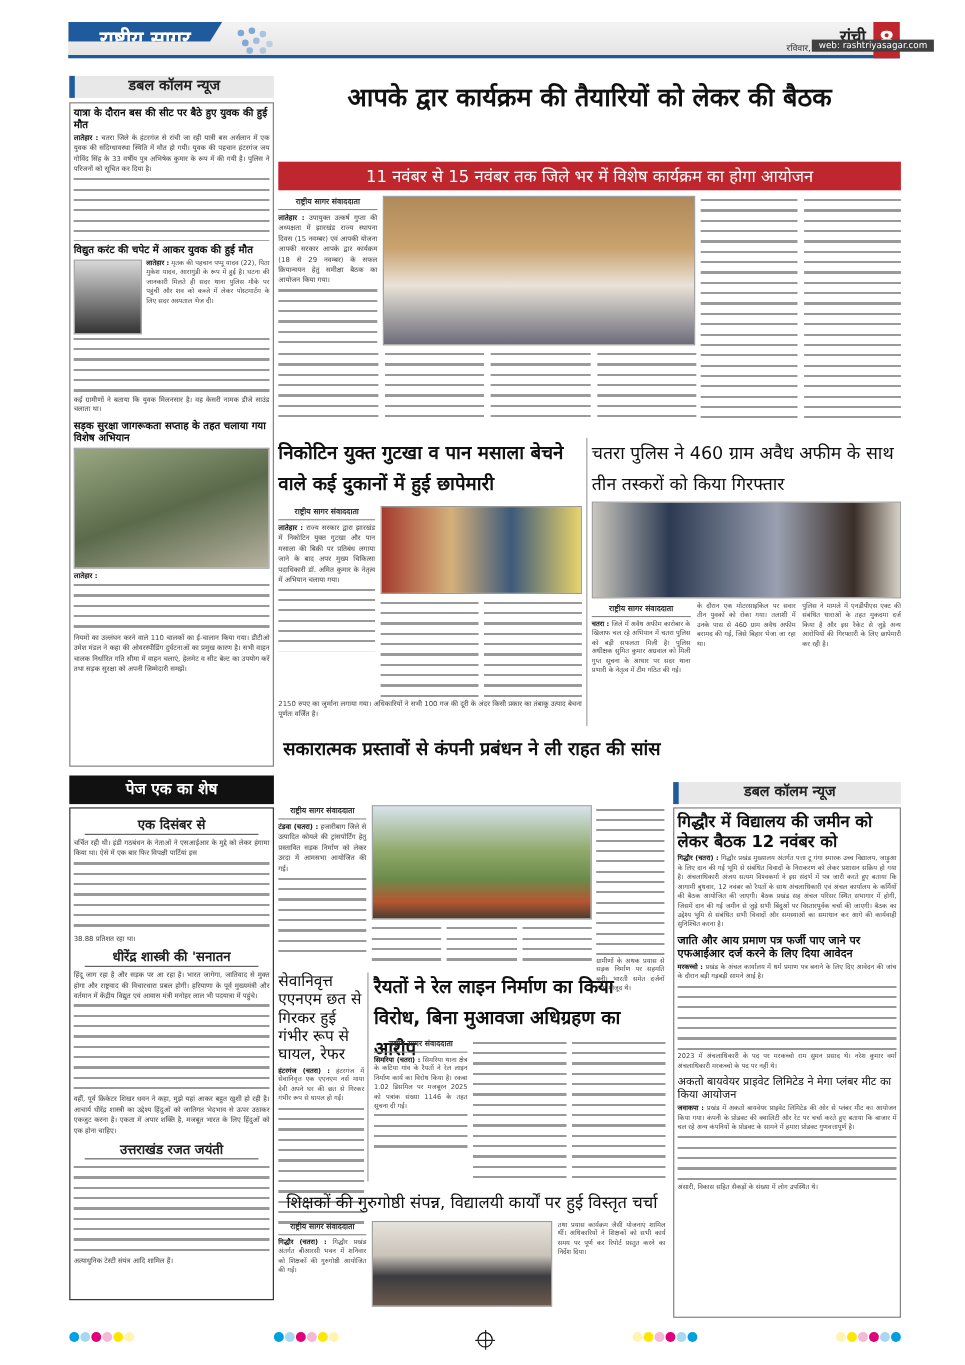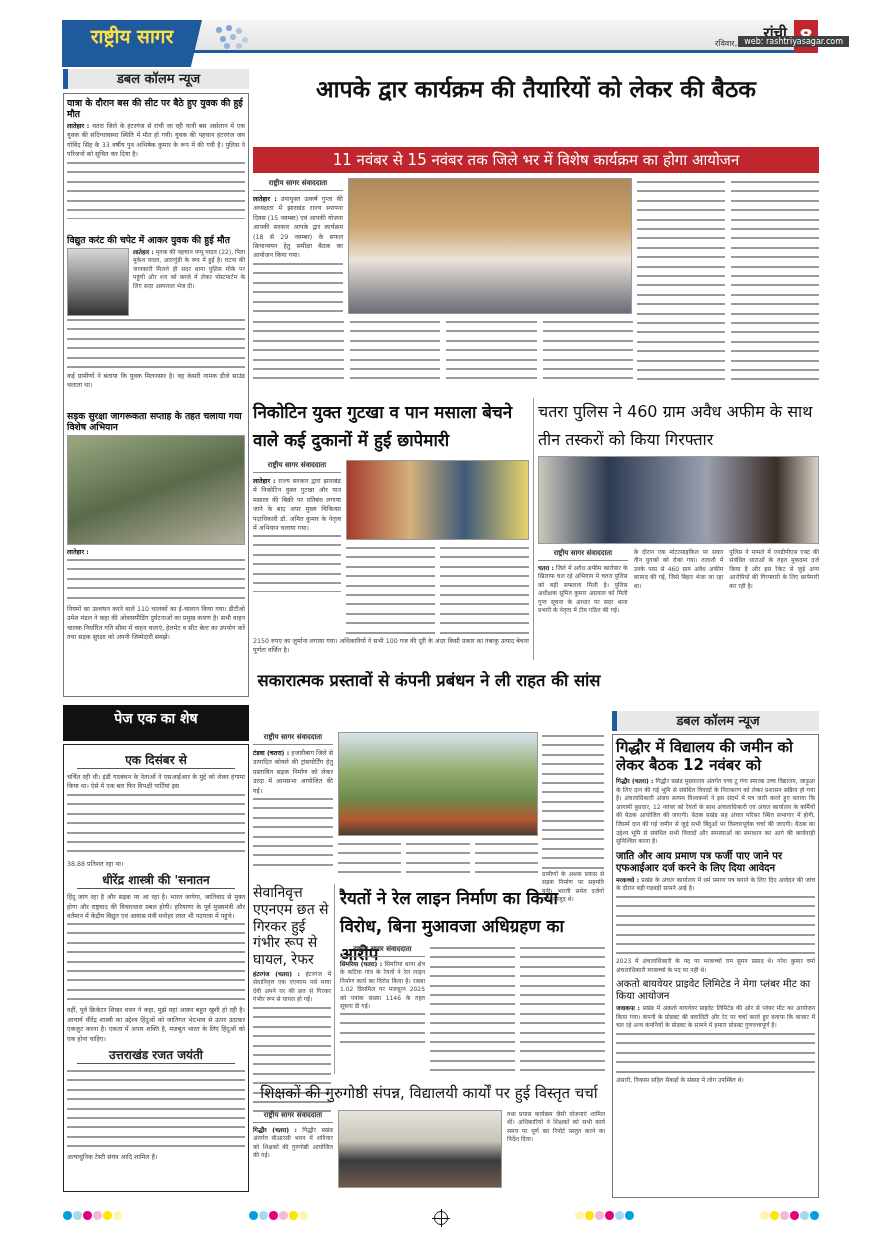--- a/index.html
+++ b/index.html
@@ -1,31 +1,31 @@
 <!DOCTYPE html>
 <html><head>
 <meta charset="utf-8">
 <style>
 *{box-sizing:border-box;margin:0;padding:0}
 html,body{width:877px;height:1241px;background:#fff;overflow:hidden}
 body{font-family:"DejaVu Sans","Liberation Sans",sans-serif;color:#222;position:relative}
 .abs{position:absolute}
 
 #mast{left:62px;top:20px;width:756px;height:33px;background:linear-gradient(#f4f4f4,#e4e4e4);border-bottom:3px solid #1f5a9c}
-#logo{left:0;top:0;width:140px;height:47px;background:#1f5a9c;color:#fde047;font-weight:bold;font-size:19px;line-height:33px;text-align:center;clip-path:polygon(0 0,100% 0,92% 100%,0 100%)}
+#logo{left:0;top:0;width:140px;height:18px;background:#1f5a9c;color:#ffffff;font-weight:bold;font-size:19px;line-height:33px;text-align:center;clip-path:polygon(0 0,100% 0,92% 100%,0 100%)}
 #dots{left:150px;top:5px;width:50px;height:24px}
 #dots span{position:absolute;width:6px;height:6px;border-radius:50%;background:#7fa7d8}
 #section{left:270px;top:2px;width:280px;font-size:20px;font-weight:bold;color:#111;text-align:center}
 #city{left:620px;top:2px;width:105px;text-align:right;font-size:15px;font-weight:bold}
 #date{left:600px;top:17px;width:125px;text-align:right;font-size:8px;color:#333}
 #pgno{right:0;top:0;width:24px;height:33px;background:#c0262d;color:#fff;font-weight:bold;font-size:20px;text-align:center;line-height:33px}
 #web{right:28px;top:36px;font-size:8px;color:#fff;background:#404040;padding:0 6px;line-height:11px}
 
 .boxhead{background:#e8e8e8;border-left:5px solid #1f5a9c;font-weight:bold;text-align:center;font-size:13px;height:20px;line-height:20px}
-.darkhead{background:#111;color:#fff;font-weight:bold;text-align:center;font-size:14px;height:36px;line-height:26px}
+.darkhead{background:#111;color:#fff;font-weight:bold;text-align:center;font-size:14px;height:26px;line-height:26px}
 .subhead{font-weight:bold;text-align:center;font-size:12px;border-bottom:1px solid #555;margin:3px 10px}
 .hl{font-weight:bold;color:#111;line-height:1.2}
 .txt{font-size:6.3px;line-height:9.4px;color:#444;text-align:justify}
 .txt b{color:#111}
 .lines{background:repeating-linear-gradient(#fff 0 3px,#9a9a9a 3px 5px,#fff 5px 9.4px)}
 .byline{font-size:7px;font-weight:bold;color:#333;text-align:center;border-bottom:1px solid #888;padding-bottom:3px}
 .photo{background:linear-gradient(135deg,#8b7b64,#c8b79b 40%,#6e7c5e 70%,#a39885);border:1px solid #999}
 .frame{border:1px solid #777;padding:3px}
 #redbar{left:253px;top:147px;width:566px;height:26px;background:#c0262d;color:#fff;font-size:15px;text-align:center;line-height:26px}
 .vrule{width:1px;background:#999}
@@ -54,29 +54,29 @@
 </div>
 <div id="web" class="abs">web: rashtriyasagar.com</div>
 
 <div class="abs" style="left:63px;top:69px;width:186px;">
   <div class="boxhead">डबल कॉलम न्यूज</div>
   <div class="frame" style="margin-top:4px;height:604px">
     <div class="hl" style="font-size:9.2px">यात्रा के दौरान बस की सीट पर बैठे हुए युवक की हुई मौत</div>
     <div class="txt" style="margin-top:2px"><b>लातेहार :</b> <span>चतरा जिले के हंटरगंज से रांची जा रही यात्री बस अर्सलान में एक युवक की संदिग्धावस्था स्थिति में मौत हो गयी। युवक की पहचान हंटरगंज जय गोविंद सिंह के 33 वर्षीय पुत्र अभिषेक कुमार के रूप में की गयी है। पुलिस ने परिजनों को सूचित कर दिया है।</span></div>
     <div class="lines" style="height:60px"></div>
 
-    <div class="hl" style="font-size:9.2px;margin-top:15px">विद्युत करंट की चपेट में आकर युवक की हुई मौत</div>
+    <div class="hl" style="font-size:9.2px;margin-top:3px">विद्युत करंट की चपेट में आकर युवक की हुई मौत</div>
     <div style="display:flex;gap:4px;margin-top:3px">
       <div class="photo" style="width:62px;height:68px;background:linear-gradient(#d8d8d8,#777 60%,#333)"></div>
       <div class="txt" style="flex:1;font-size:6px;line-height:8.5px"><b>लातेहार :</b> <span>मृतक की पहचान पप्पू यादव (22), पिता मुकेश यादव, आरागुंडी के रूप में हुई है। घटना की जानकारी मिलते ही सदर थाना पुलिस मौके पर पहुंची और शव को कब्जे में लेकर पोस्टमार्टम के लिए सदर अस्पताल भेज दी।</span></div>
     </div>
     <div class="lines" style="height:55px"></div>
     <div class="txt">कई ग्रामीणों ने बताया कि युवक मिलनसार है। वह केसरी नामक डीजे साउंड चलाता था।</div>
 
-    <div class="hl" style="font-size:9.2px;margin-top:20px">सड़क सुरक्षा जागरूकता सप्ताह के तहत चलाया गया विशेष अभियान</div>
+    <div class="hl" style="font-size:9.2px;margin-top:4px">सड़क सुरक्षा जागरूकता सप्ताह के तहत चलाया गया विशेष अभियान</div>
     <div class="photo" style="height:110px;margin-top:3px;background:linear-gradient(160deg,#9aa882,#5a6a4a 50%,#b7b1a0)"></div>
     <div class="txt" style="margin-top:2px"><b>लातेहार :</b></div>
     <div class="lines" style="height:48px"></div>
     <div class="txt">नियमों का उल्लंघन करने वाले 110 चालकों का ई-चालान किया गया। डीटीओ उमेश मंडल ने कहा की ओवरस्पीडिंग दुर्घटनाओं का प्रमुख कारण है। सभी वाहन चालक निर्धारित गति सीमा में वाहन चलाएं, हेलमेट व सीट बेल्ट का उपयोग करें तथा सड़क सुरक्षा को अपनी जिम्मेदारी समझें।</div>
   </div>
 
   <div class="darkhead" style="margin-top:8px">पेज एक का शेष</div>
   <div class="frame" style="margin-top:3px;height:448px;border-color:#222">
     <div class="subhead">एक दिसंबर से</div>
     <div class="txt">चर्चित रही थी। इंडी गठबंधन के नेताओं ने एसआईआर के मुद्दे को लेकर हंगामा किया था। ऐसे में एक बार फिर विपक्षी पार्टियां इस</div>

